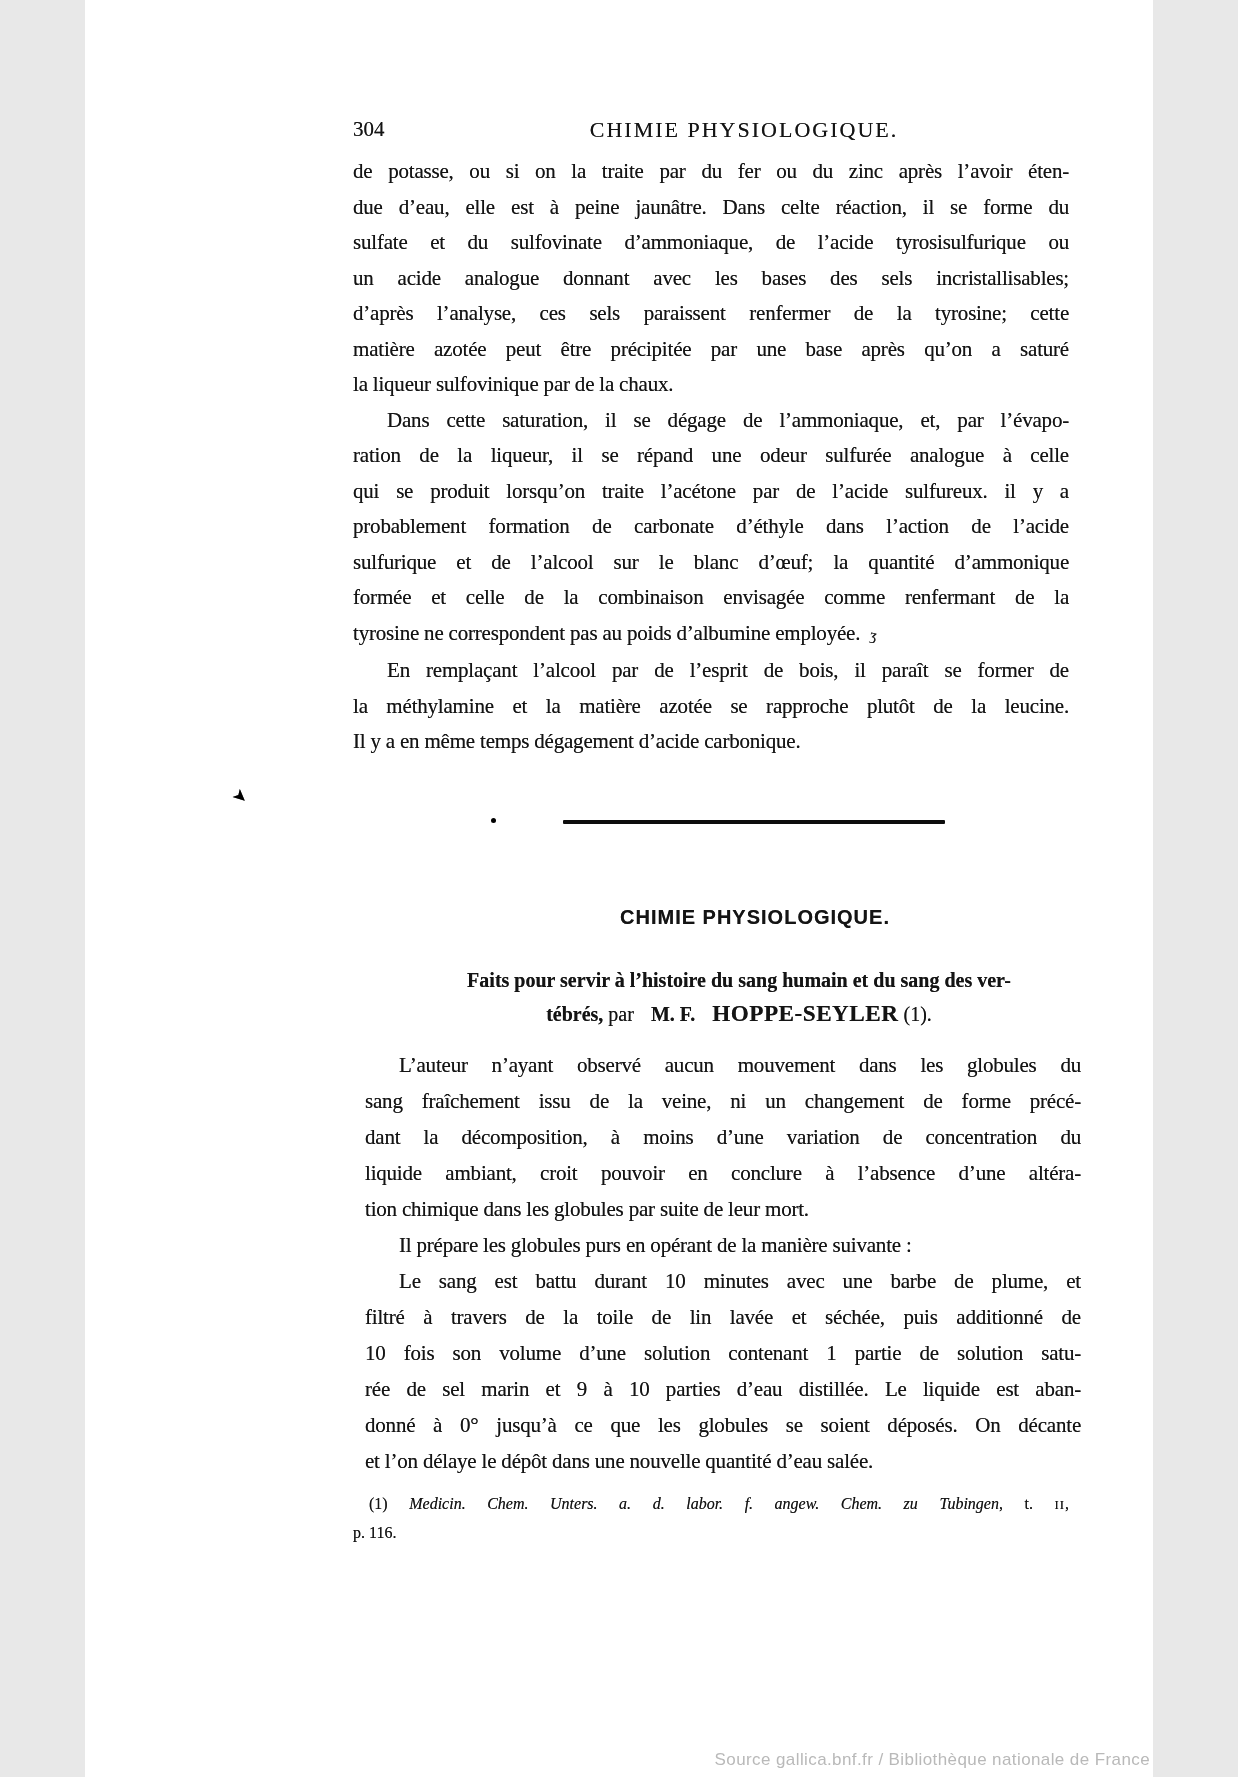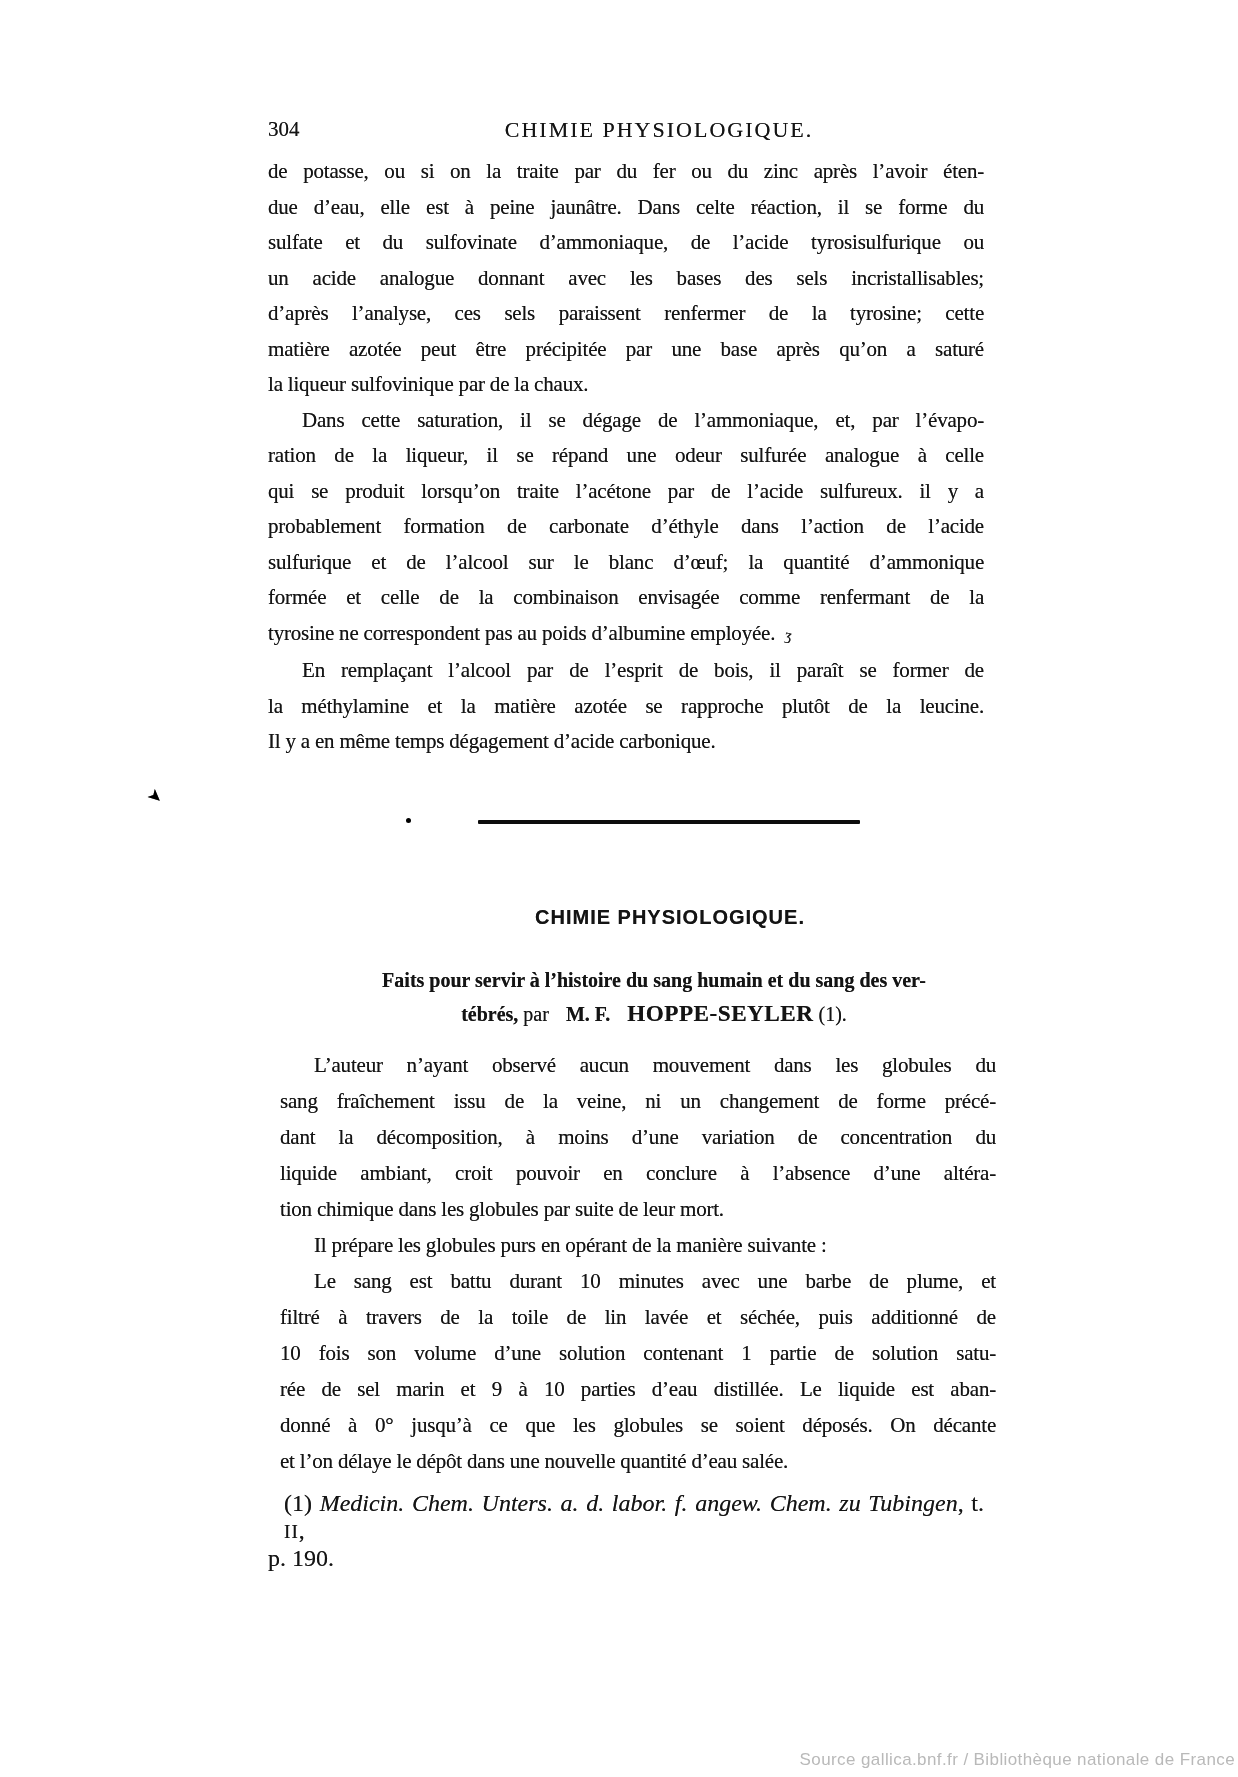--- a/index.html
+++ b/index.html
@@ -1,17 +1,17 @@
 <!DOCTYPE html>
 <html><head>
 <meta charset="utf-8">
 <style>
   html,body{margin:0;padding:0;background:#e8e8e8;}
   .page{
-    position:relative; width:1238px; height:1777px; margin:0 auto;
+    position:relative; width:1068px; height:1777px; margin:0 auto;
     background:#ffffff; color:#141414; overflow:hidden;
     font-family:"Liberation Serif", serif;
     text-shadow:0 0 0.5px rgba(10,10,10,0.65);
   }
   
   .hdr{position:absolute; top:117px; left:268px; width:716px; height:28px;}
   .pageno{position:absolute; left:0; top:0; font-size:21px;}
   .runtitle{position:absolute; left:66px; right:0; top:0; text-align:center;
     font-size:22px; letter-spacing:2px;}
   
@@ -38,21 +38,21 @@
   .heading .line{text-align:center; text-align-last:center; padding:0;}
   
   .seg.b{font-weight:bold;margin-left:12px;}
   .seg.i{font-style:italic;}
   .seg.big{font-size:1.16em; letter-spacing:0.5px;text-align:center;}
   .seg.sc{font-size:0.8em; letter-spacing:1px;}
   .seg.mark{display:inline-block; transform:rotate(12deg); font-size:15px;
     margin-left:10px; color:#1c1c1c;}
   
   .footnote{position:absolute; top:1490px; left:268px; width:716px;
-    font-size:24px; line-height:27px; letter-spacing:0;}
+    font-size:16px; line-height:27px; letter-spacing:0;}
   .footnote .line.indent{padding-left:16px;}
   
   .credit{position:absolute; top:1750px; right:3px;
     font-family:"Liberation Sans", sans-serif; font-size:17px; color:#b9b9b9;
     letter-spacing:0.4px; text-shadow:none;}
 </style>
 </head>
 <body>
 
 <div class="page">
@@ -103,18 +103,18 @@
       <div class="line indent">Le sang est battu durant 10 minutes avec  une barbe de plume, et</div>
       <div class="line">filtré à travers de la toile de lin lavée et séchée, puis additionné  de</div>
       <div class="line">10 fois son volume d’une solution contenant 1 partie de solution satu-</div>
       <div class="line">rée de sel marin et 9 à 10 parties  d’eau distillée. Le liquide est aban-</div>
       <div class="line">donné à 0° jusqu’à ce  que  les globules se soient déposés. On décante</div>
       <div class="line last">et l’on délaye le dépôt dans une nouvelle quantité d’eau salée.</div>
     </div>
 
   <div class="footnote">
       <div class="line indent"><span class="seg">(1) </span><span class="seg i">Medicin. Chem. Unters. a. d. labor. f. angew. Chem. zu Tubingen</span><span class="seg">, t. </span><span class="seg sc">II</span><span class="seg">,</span></div>
-      <div class="line last">p. 190.</div>
+      <div class="line last">p. 116.</div>
     </div>
 
   <div class="credit">Source gallica.bnf.fr / Bibliothèque nationale de France</div>
 
 </div>
 
 </body></html>

